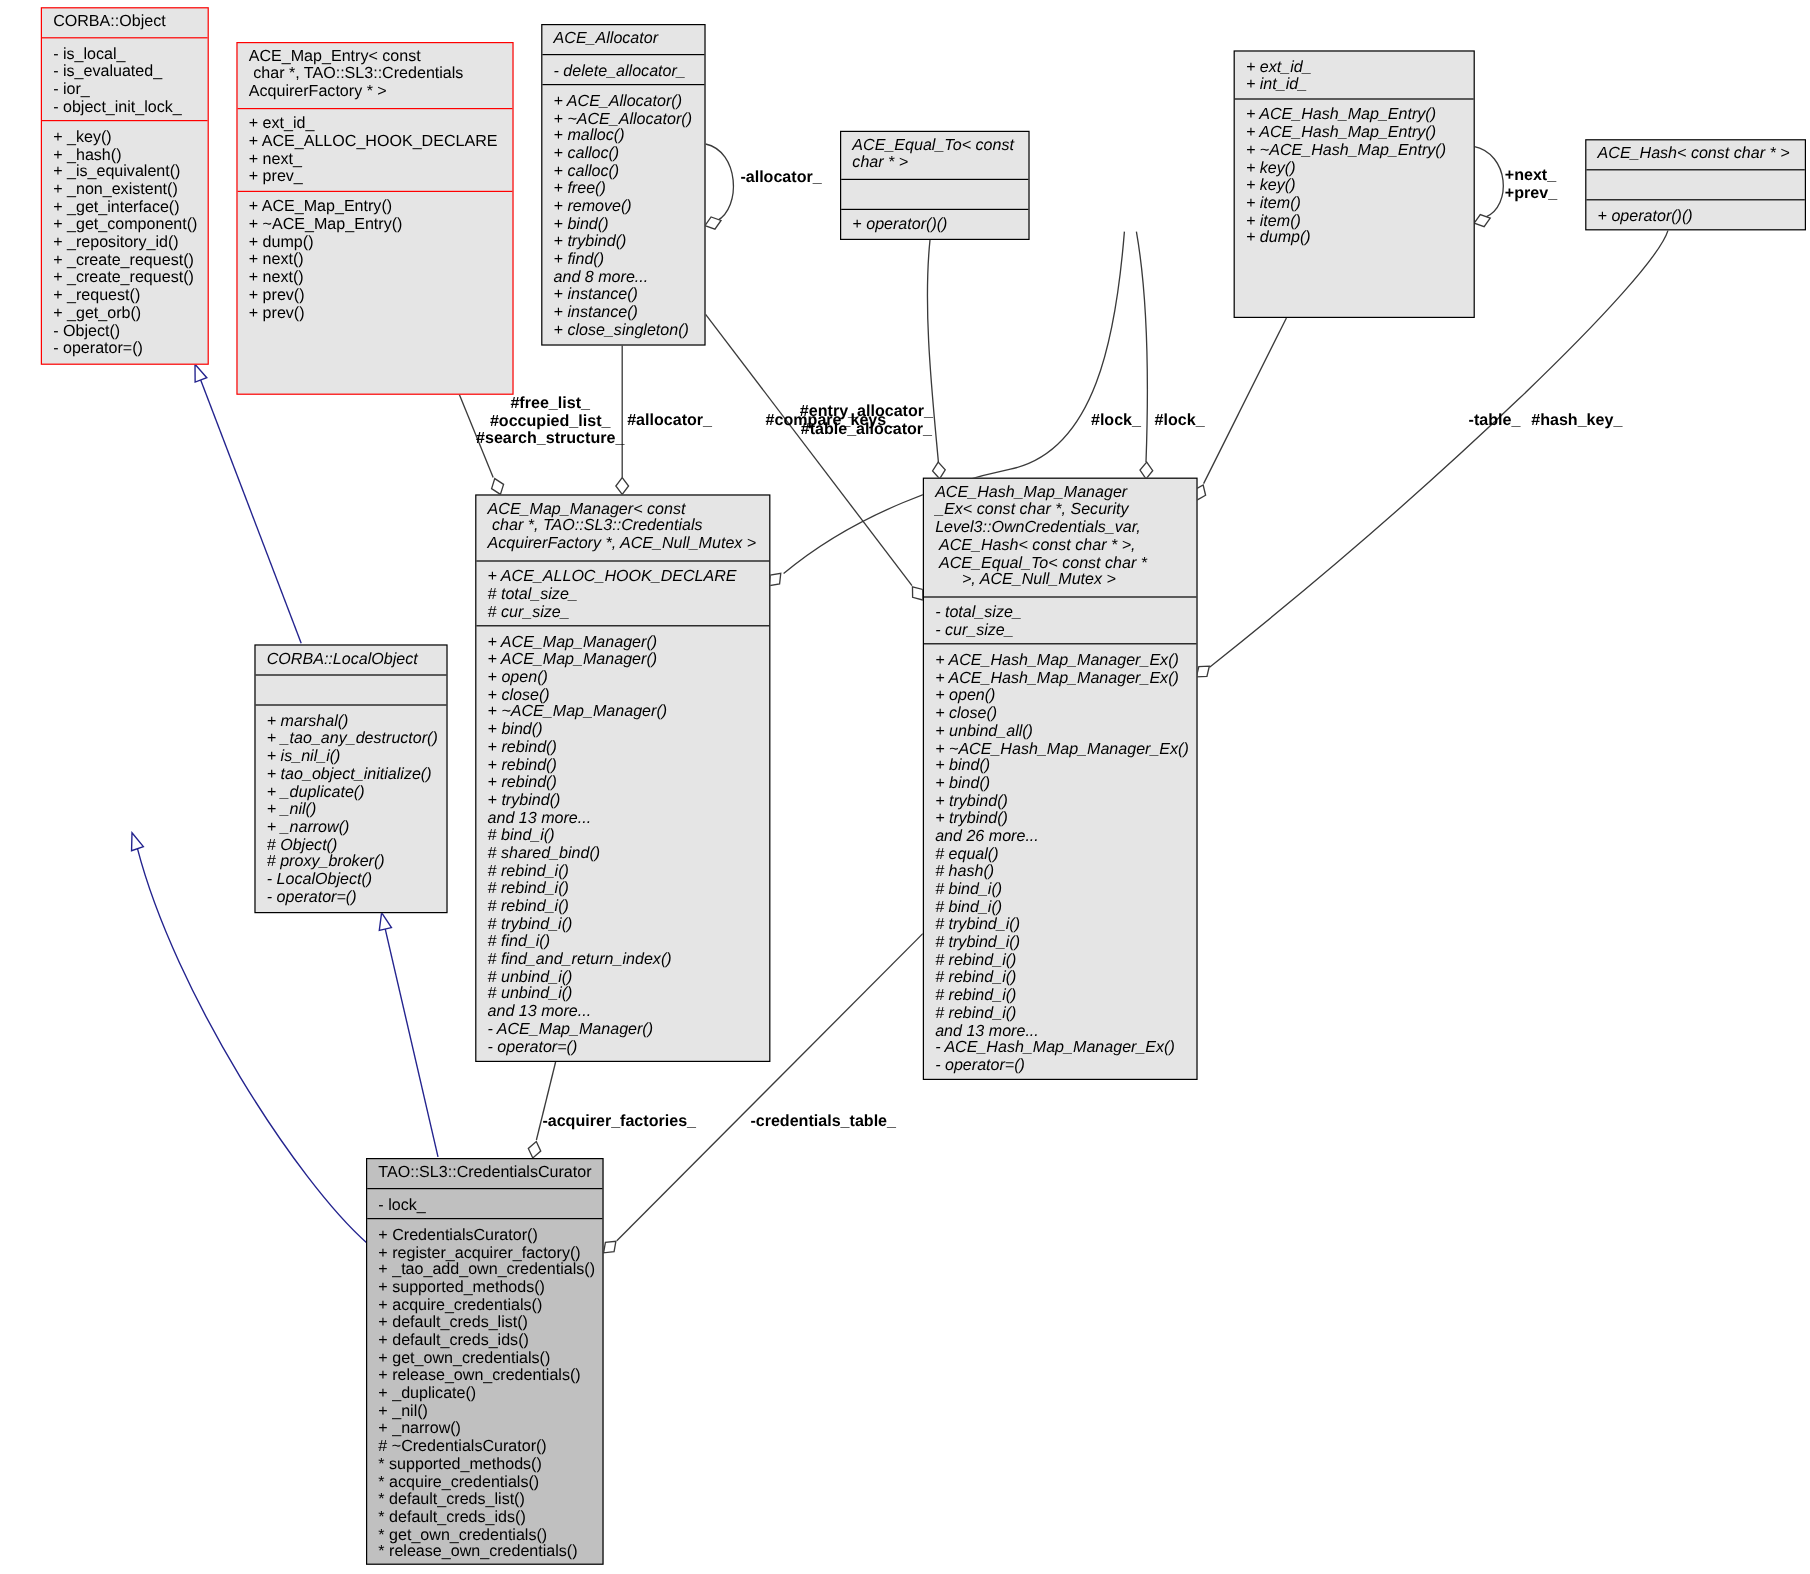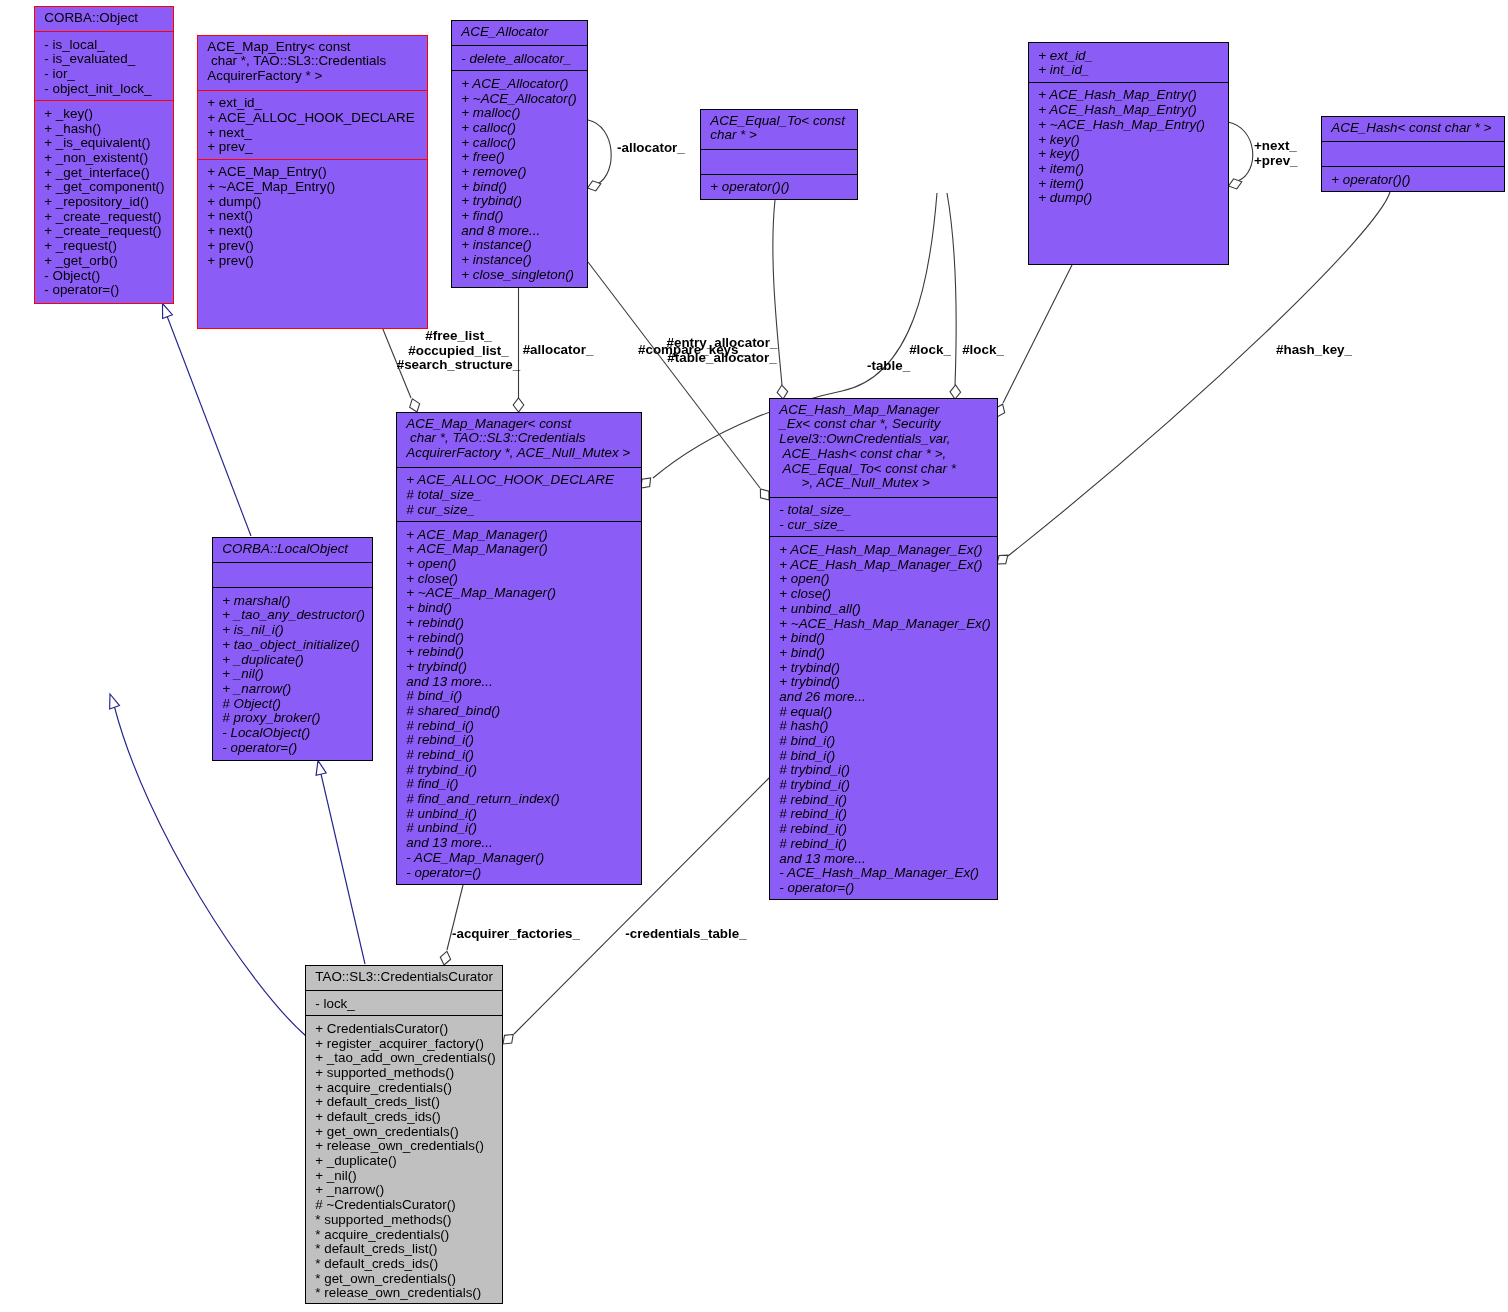--- a/index.html
+++ b/index.html
@@ -6,21 +6,21 @@
 html,body{margin:0;padding:0;background:#fff;}
 body{width:1508px;height:1312px;
  font-family:"Liberation Sans",sans-serif;}
 #canvas{position:relative;width:1508px;height:1312px;background:#fff;}
 #nodes{position:absolute;left:0;top:0;width:1508px;height:1312px;}
 #edges{position:absolute;left:0;top:0;width:1508px;height:1312px;}
 .e-inherit{fill:none;stroke:#23238e;stroke-width:1.15;}
 .e-assoc{fill:none;stroke:#3a3a3a;stroke-width:1.1;}
 .arrowhead path{fill:#fff;stroke:#23238e;stroke-width:1.15;stroke-linejoin:miter;}
 .diamond path{fill:#fff;stroke:#3a3a3a;stroke-width:1.1;stroke-linejoin:miter;}
-.node{position:absolute;box-sizing:border-box;background:#8b5cf6;display:flex;flex-direction:column;filter:opacity(0.999);}
+.node{position:absolute;box-sizing:border-box;background:#e5e5e5;display:flex;flex-direction:column;filter:opacity(0.999);}
 .node .sec{box-sizing:border-box;overflow:hidden;padding-top:5.7px;flex:0 0 auto;}
 .node .sec.title{padding-top:3.8px;}
 .node .sec.methods{flex:1 1 auto;}
 .ln{font-size:13.4px;line-height:14.7px;white-space:pre;color:#000;height:14.7px;}
 .sec.title .ln{padding-left:9.3px;}
 .sec.attrs .ln,.sec.methods .ln{padding-left:9.3px;}
 .n-red{border:1.5px solid #ff0000;}
 .n-red>.sec.title,.n-red>.sec.attrs{border-bottom:1.5px solid #ff0000;}
 .n-normal{border:1.2px solid #000;font-style:italic;}
 .n-normal>.sec.title,.n-normal>.sec.attrs{border-bottom:1.2px solid #000;}
@@ -366,21 +366,21 @@
       </div>
   <div class="elabel" style="left:638px;top:343px;width:400px;text-align:left">
         <div class="eln">#compare_keys_</div>
       </div>
   <div class="elabel" style="left:730px;top:343px;width:400px;text-align:center">
         <div class="eln">#lock_</div>
       </div>
   <div class="elabel" style="left:783px;top:343px;width:400px;text-align:center">
         <div class="eln">#lock_</div>
       </div>
-  <div class="elabel" style="left:867px;top:359px;width:400px;text-align:left">
+  <div class="elabel" style="left:867px;top:343px;width:400px;text-align:right">
         <div class="eln">-table_</div>
       </div>
   <div class="elabel" style="left:1254px;top:139px;text-align:left">
         <div class="eln">+next_</div>
         <div class="eln">+prev_</div>
       </div>
   <div class="elabel" style="left:1114px;top:343px;width:400px;text-align:center">
         <div class="eln">#hash_key_</div>
       </div>
   <div class="elabel" style="left:316px;top:927px;width:400px;text-align:center">

